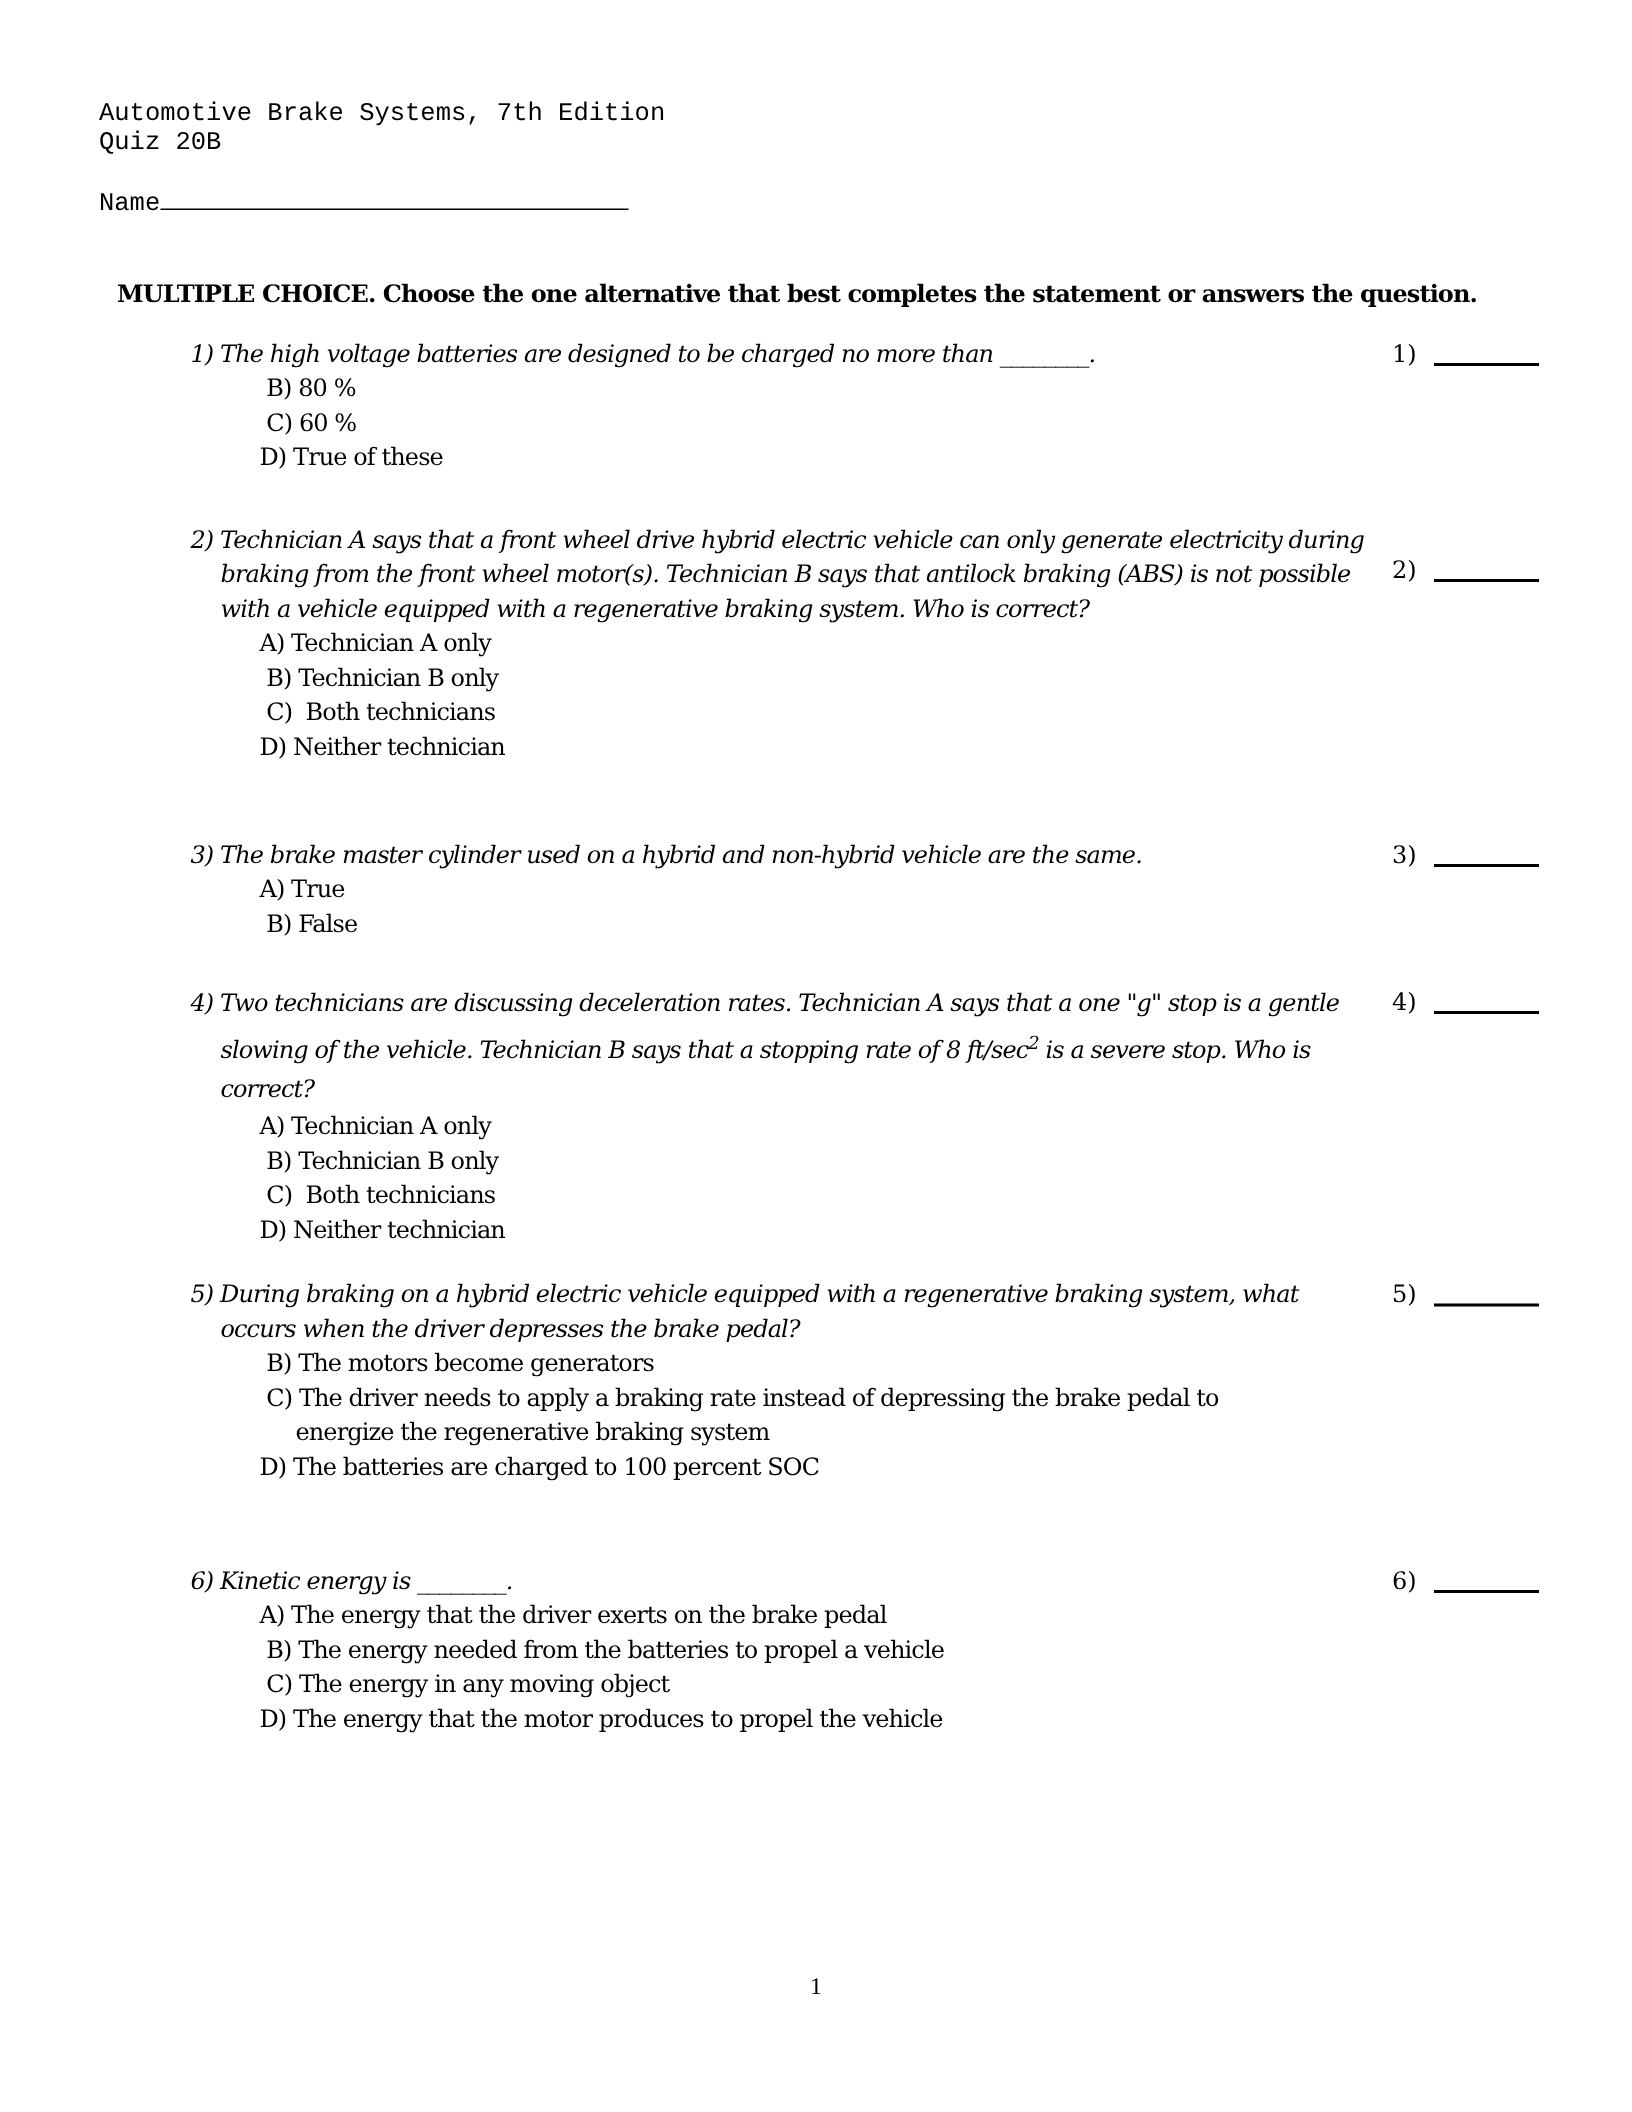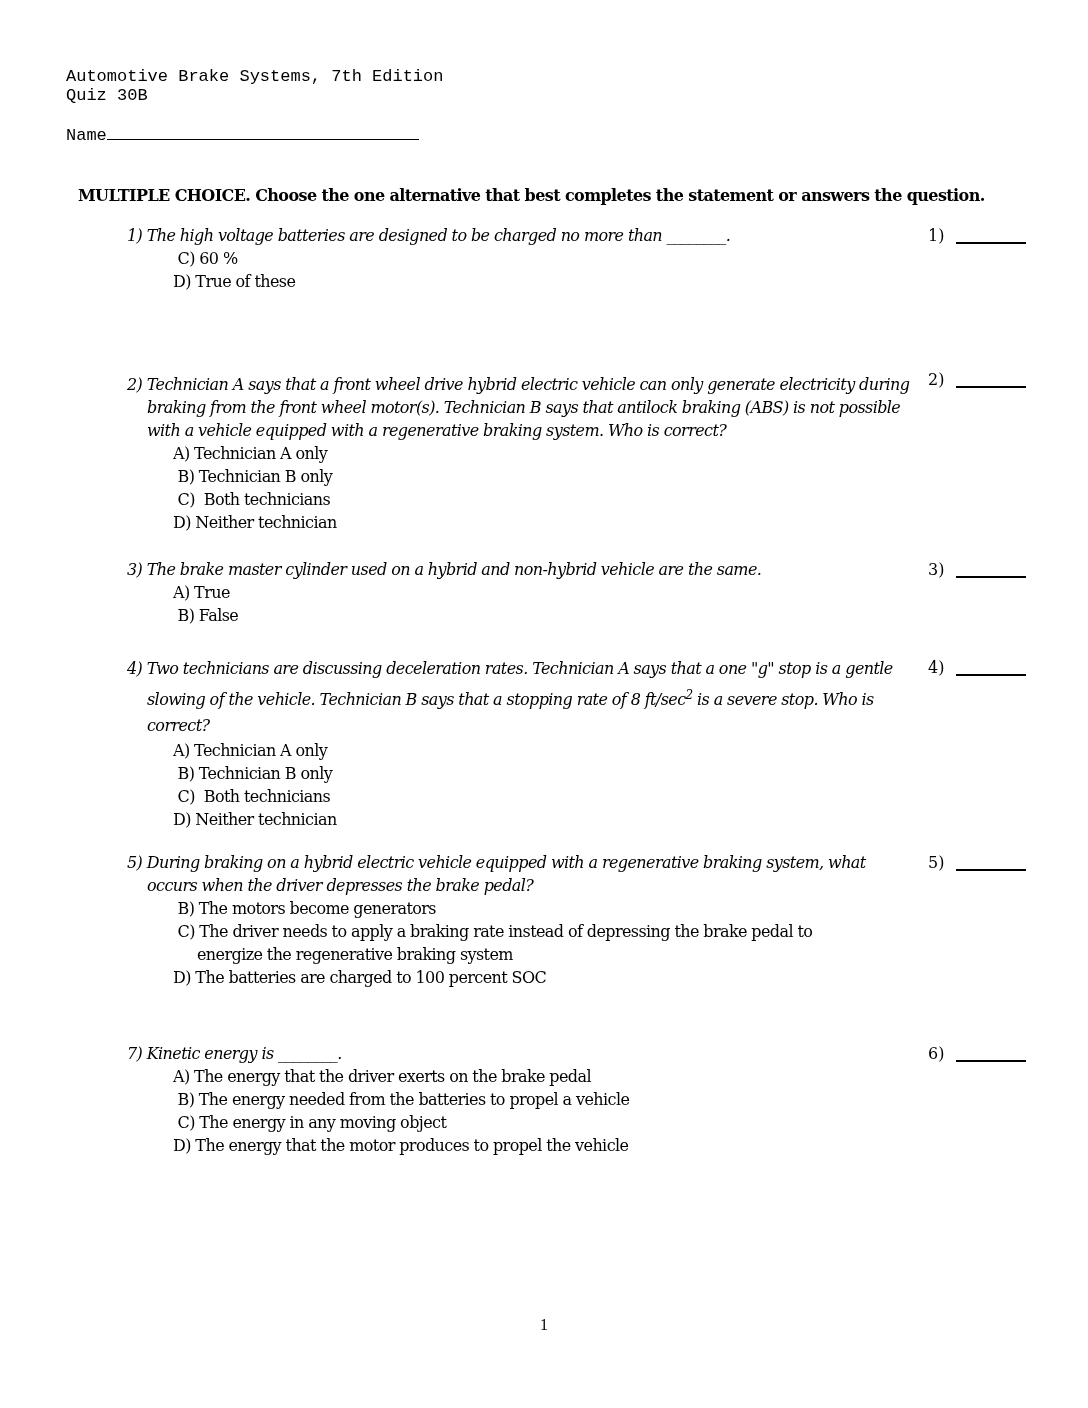--- a/index.html
+++ b/index.html
@@ -16,34 +16,35 @@
   .opt .sub { display: block; padding-left: 24px; }
   .ans { position: absolute; left: 928px; font-size: 16px; font-family: "DejaVu Serif", serif; }
   .ans-line { position: absolute; left: 956px; width: 70px; border-bottom: 2px solid #000; }
   .page-num { position: absolute; left: 540px; top: 1316px; font-size: 16px; font-family: "Liberation Serif", serif; }
   sup { font-size: 12px; }
 </style>
 </head>
 <body>
 
 <div class="hdr" id="hdr-title">Automotive Brake Systems, 7th Edition</div>
-<div class="hdr" id="hdr-quiz">Quiz 30B</div>
+<div class="hdr" id="hdr-quiz">Quiz 20B</div>
 <div class="hdr" id="hdr-name"><span>Name</span><span class="name-line"></span></div>
 
 <div class="instructions">MULTIPLE CHOICE.  Choose the one alternative that best completes the statement or answers the question.</div>
 
 <div class="q" style="top:224px">
   <div class="stem">1) The high voltage batteries are designed to be charged no more than ________.</div>
+  <div class="opt" style="white-space:pre"> B) 80 %</div>
   <div class="opt" style="white-space:pre"> C) 60 %</div>
   <div class="opt">D) True of these</div>
 </div>
 <div class="ans" style="top:226px">1)</div>
 <div class="ans-line" style="top:242px"></div>
 
-<div class="q" style="top:373px">
+<div class="q" style="top:348px">
   <div class="stem">2) Technician A says that a front wheel drive hybrid electric vehicle can only generate electricity during braking from the front wheel motor(s). Technician B says that antilock braking (ABS) is not possible with a vehicle equipped with a regenerative braking system. Who is correct?</div>
   <div class="opt">A) Technician A only</div>
   <div class="opt" style="white-space:pre"> B) Technician B only</div>
   <div class="opt" style="white-space:pre"> C)  Both technicians</div>
   <div class="opt">D) Neither technician</div>
 </div>
 <div class="ans" style="top:370px">2)</div>
 <div class="ans-line" style="top:386px"></div>
 
 <div class="q" style="top:558px">
@@ -67,21 +68,21 @@
 <div class="q" style="top:851px">
   <div class="stem">5) During braking on a hybrid electric vehicle equipped with a regenerative braking system, what occurs when the driver depresses the brake pedal?</div>
   <div class="opt" style="white-space:pre"> B) The motors become generators</div>
   <div class="opt"><span style="white-space:pre"> C) The driver needs to apply a braking rate instead of depressing the brake pedal to</span><span class="sub">energize the regenerative braking system</span></div>
   <div class="opt">D) The batteries are charged to 100 percent SOC</div>
 </div>
 <div class="ans" style="top:853px">5)</div>
 <div class="ans-line" style="top:869px"></div>
 
 <div class="q" style="top:1042px">
-  <div class="stem">7) Kinetic energy is ________.</div>
+  <div class="stem">6) Kinetic energy is ________.</div>
   <div class="opt">A) The energy that the driver exerts on the brake pedal</div>
   <div class="opt" style="white-space:pre"> B) The energy needed from the batteries to propel a vehicle</div>
   <div class="opt" style="white-space:pre"> C) The energy in any moving object</div>
   <div class="opt">D) The energy that the motor produces to propel the vehicle</div>
 </div>
 <div class="ans" style="top:1044px">6)</div>
 <div class="ans-line" style="top:1060px"></div>
 
 <div class="page-num">1</div>
 

